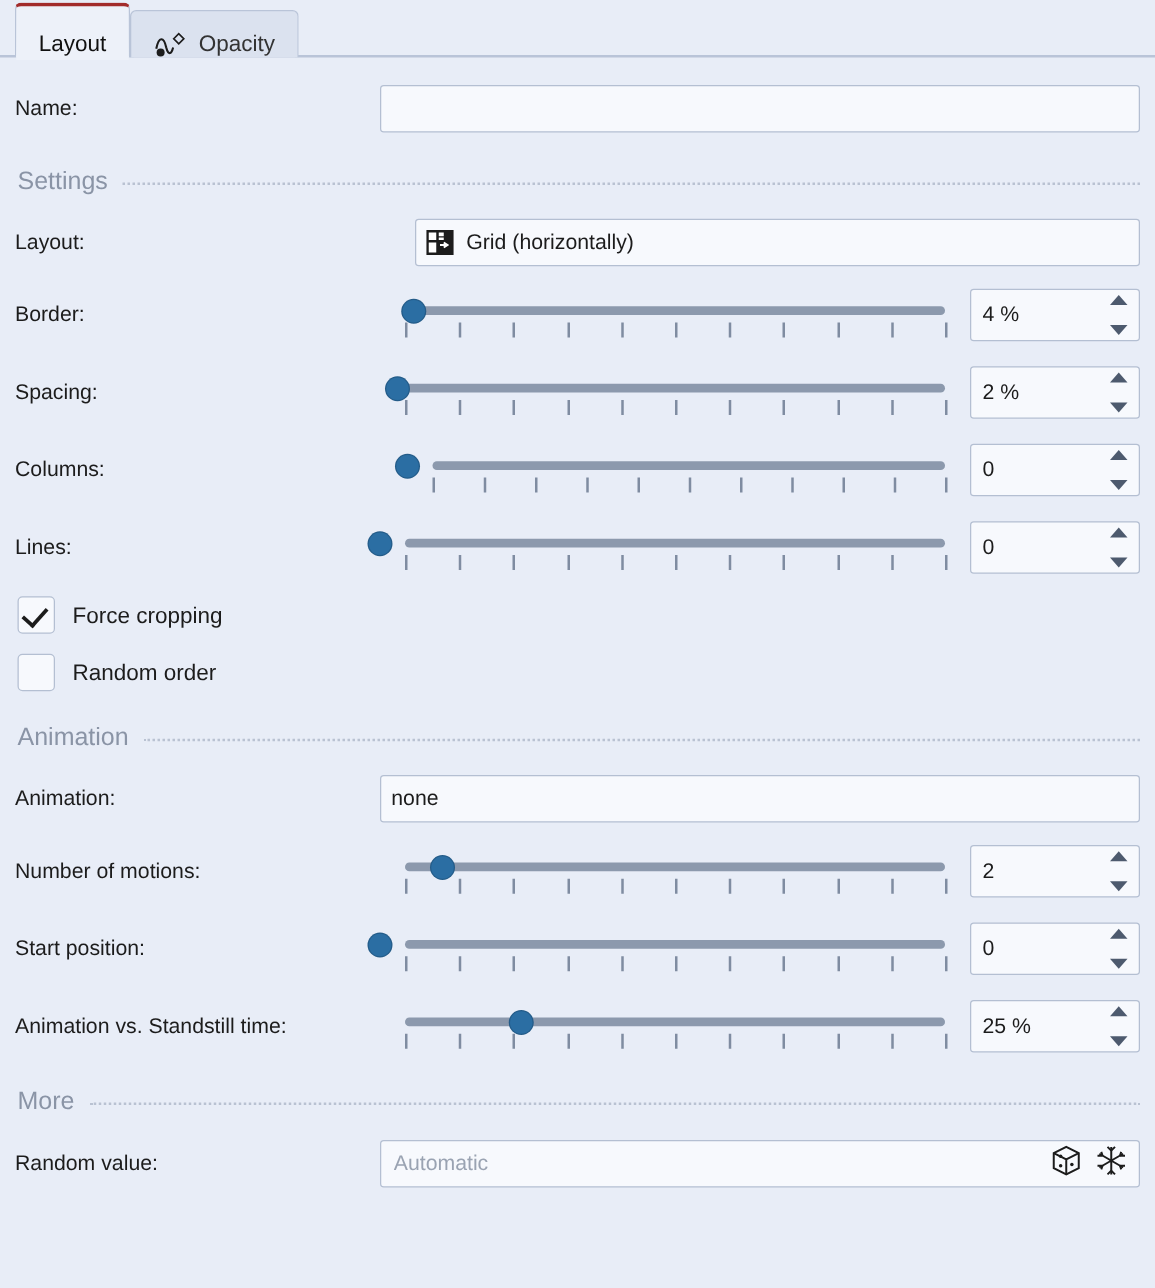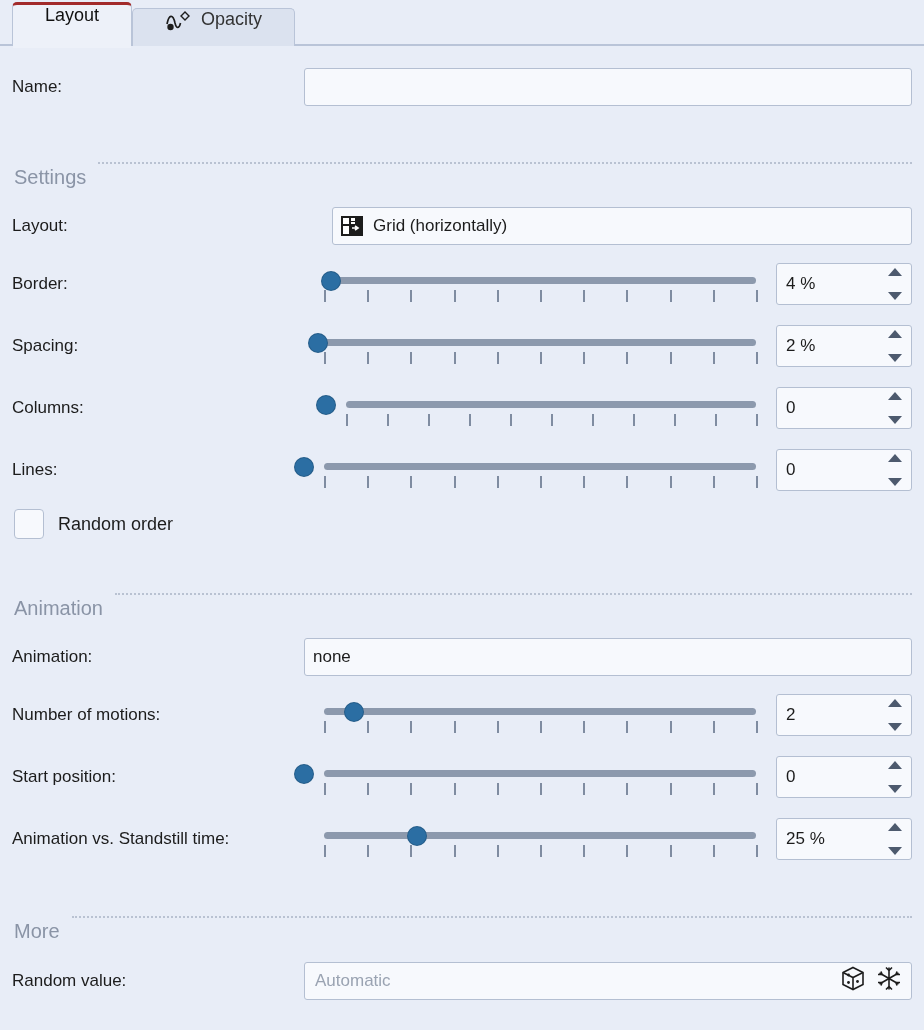--- a/index.html
+++ b/index.html
@@ -31,24 +31,24 @@
     left: 0;
     right: 0;
     bottom: 0;
     height: 2px;
     background: #b9c4d8;
   }
   .tab {
     position: relative;
     z-index: 2;
     display: flex;
-    align-items: flex-start;
+    align-items: flex-end;
     gap: 8px;
     height: 38px;
-    padding: 0 32px;
+    padding: 0 18px;
     box-sizing: border-box;
     border: 1px solid #b9c4d8;
     border-bottom: none;
     border-radius: 5px 5px 0 0;
     background: #dbe2ef;
     color: #333;
     font-size: 18px;
   }
   .tab.active {
     background: #edf1f9;
@@ -117,21 +117,20 @@
     display: flex;
     align-items: center;
     gap: 12px;
     margin: 18px 0 10px 0;
     padding-left: 2px;
   }
   .section-title {
     color: #8a94a6;
     font-size: 20px;
     white-space: nowrap;
-    margin-top: 32px;
   }
   .section-line {
     flex: 1 1 auto;
     height: 2px;
     border-bottom: 2px dotted #b9c2d2;
   }
 
   
   .combo {
     box-sizing: border-box;
@@ -453,20 +452,24 @@
       <div class="spin">
         <span>0</span>
         <span class="spin-btns">
           <span class="up"></span>
           <span class="down"></span>
         </span>
       </div>
     </div>
   </div>
 
+  <div class="checkrow">
+    <span class="checkbox checked"></span>
+    <span class="checklabel">Force cropping</span>
+  </div>
   <div class="checkrow">
     <span class="checkbox"></span>
     <span class="checklabel">Random order</span>
   </div>
 
   <div class="section">
     <span class="section-title">Animation</span>
     <span class="section-line"></span>
   </div>
 

